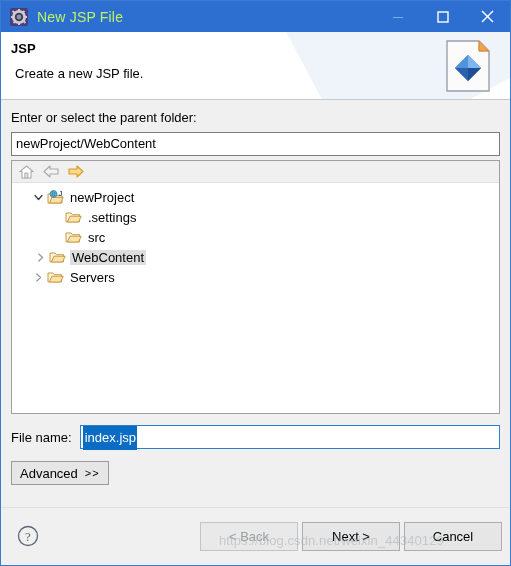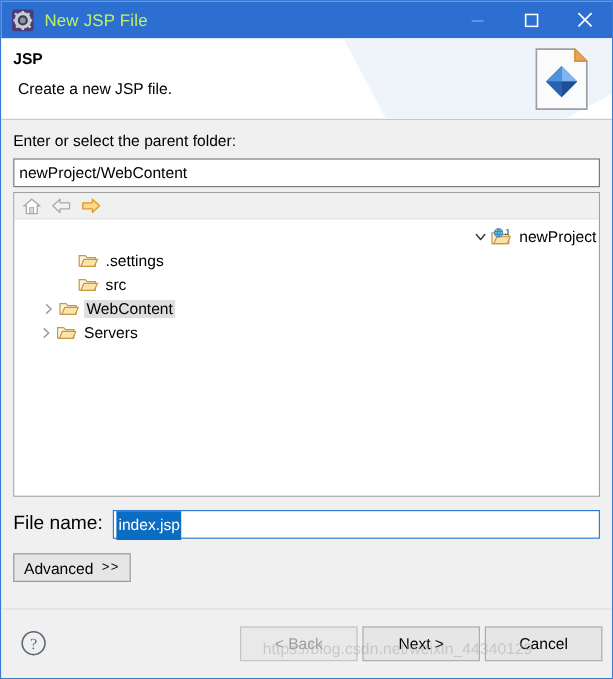--- a/index.html
+++ b/index.html
@@ -165,21 +165,21 @@
   }
   .tree-row .t-label { white-space: nowrap; padding: 0 2px; }
   .tree-row.selected .t-label { background: #dedede; }
 
   
   #filename-row {
     margin-top: 11px;
     display: flex;
     align-items: center;
   }
-  #lbl-filename { font-size: 16px; color: #000; margin-right: 8px; white-space: nowrap; }
+  #lbl-filename { font-size: 13px; color: #000; margin-right: 8px; white-space: nowrap; }
   #filename-input {
     flex: 1 1 auto;
     height: 24px;
     background: #fff;
     border: 1px solid #2d7dd2;
     font-size: 13px;
     line-height: 22px;
     padding: 0 2px;
     color: #000;
     display: flex;
@@ -330,21 +330,21 @@
         </div>
         <div class="tb-icon">
           <svg width="16" height="13" viewBox="0 0 16 13">
             <path d="M9 1 L15 6.5 L9 12 V9 H1 V4 H9 Z" fill="#fdd888" stroke="#d89a28" stroke-width="1.1" stroke-linejoin="round"></path>
           </svg>
         </div>
       </div>
 
       <div id="tree-body">
 
-        <div class="tree-row" style="padding-left:18px;justify-content:flex-end;">
+        <div class="tree-row" style="padding-left:18px;">
           <span class="twisty">
             <svg width="9" height="9" viewBox="0 0 9 9">
                 <path d="M1 2.5 L4.5 6.5 L8 2.5" fill="none" stroke="#3c3c3c" stroke-width="1.3" stroke-linecap="round" stroke-linejoin="round"></path>
               </svg>
           </span>
           <span class="t-icon">
             <svg width="17" height="15" viewBox="0 0 17 15">
               <path d="M1 4 H6 L7.6 5.6 H15 V13 H1 Z" fill="#fdf0d2" stroke="#c79840" stroke-width="1"></path>
               <path d="M2.6 13 L5 7.3 H16.2 L13.7 13 Z" fill="#fbe0a8" stroke="#c79840" stroke-width="1"></path>
               <circle cx="6.5" cy="4" r="3.4" fill="#7fc3e8" stroke="#2f7fa8" stroke-width=".8"></circle>

